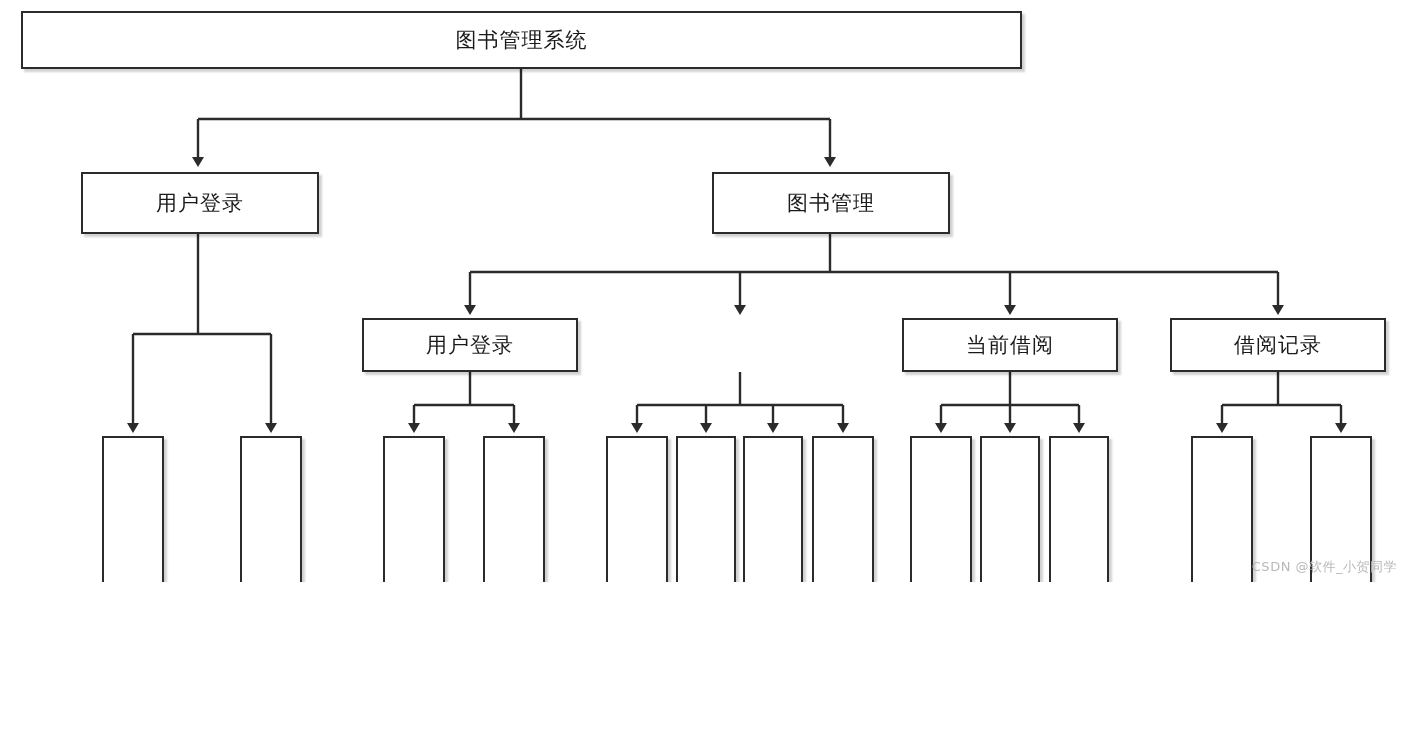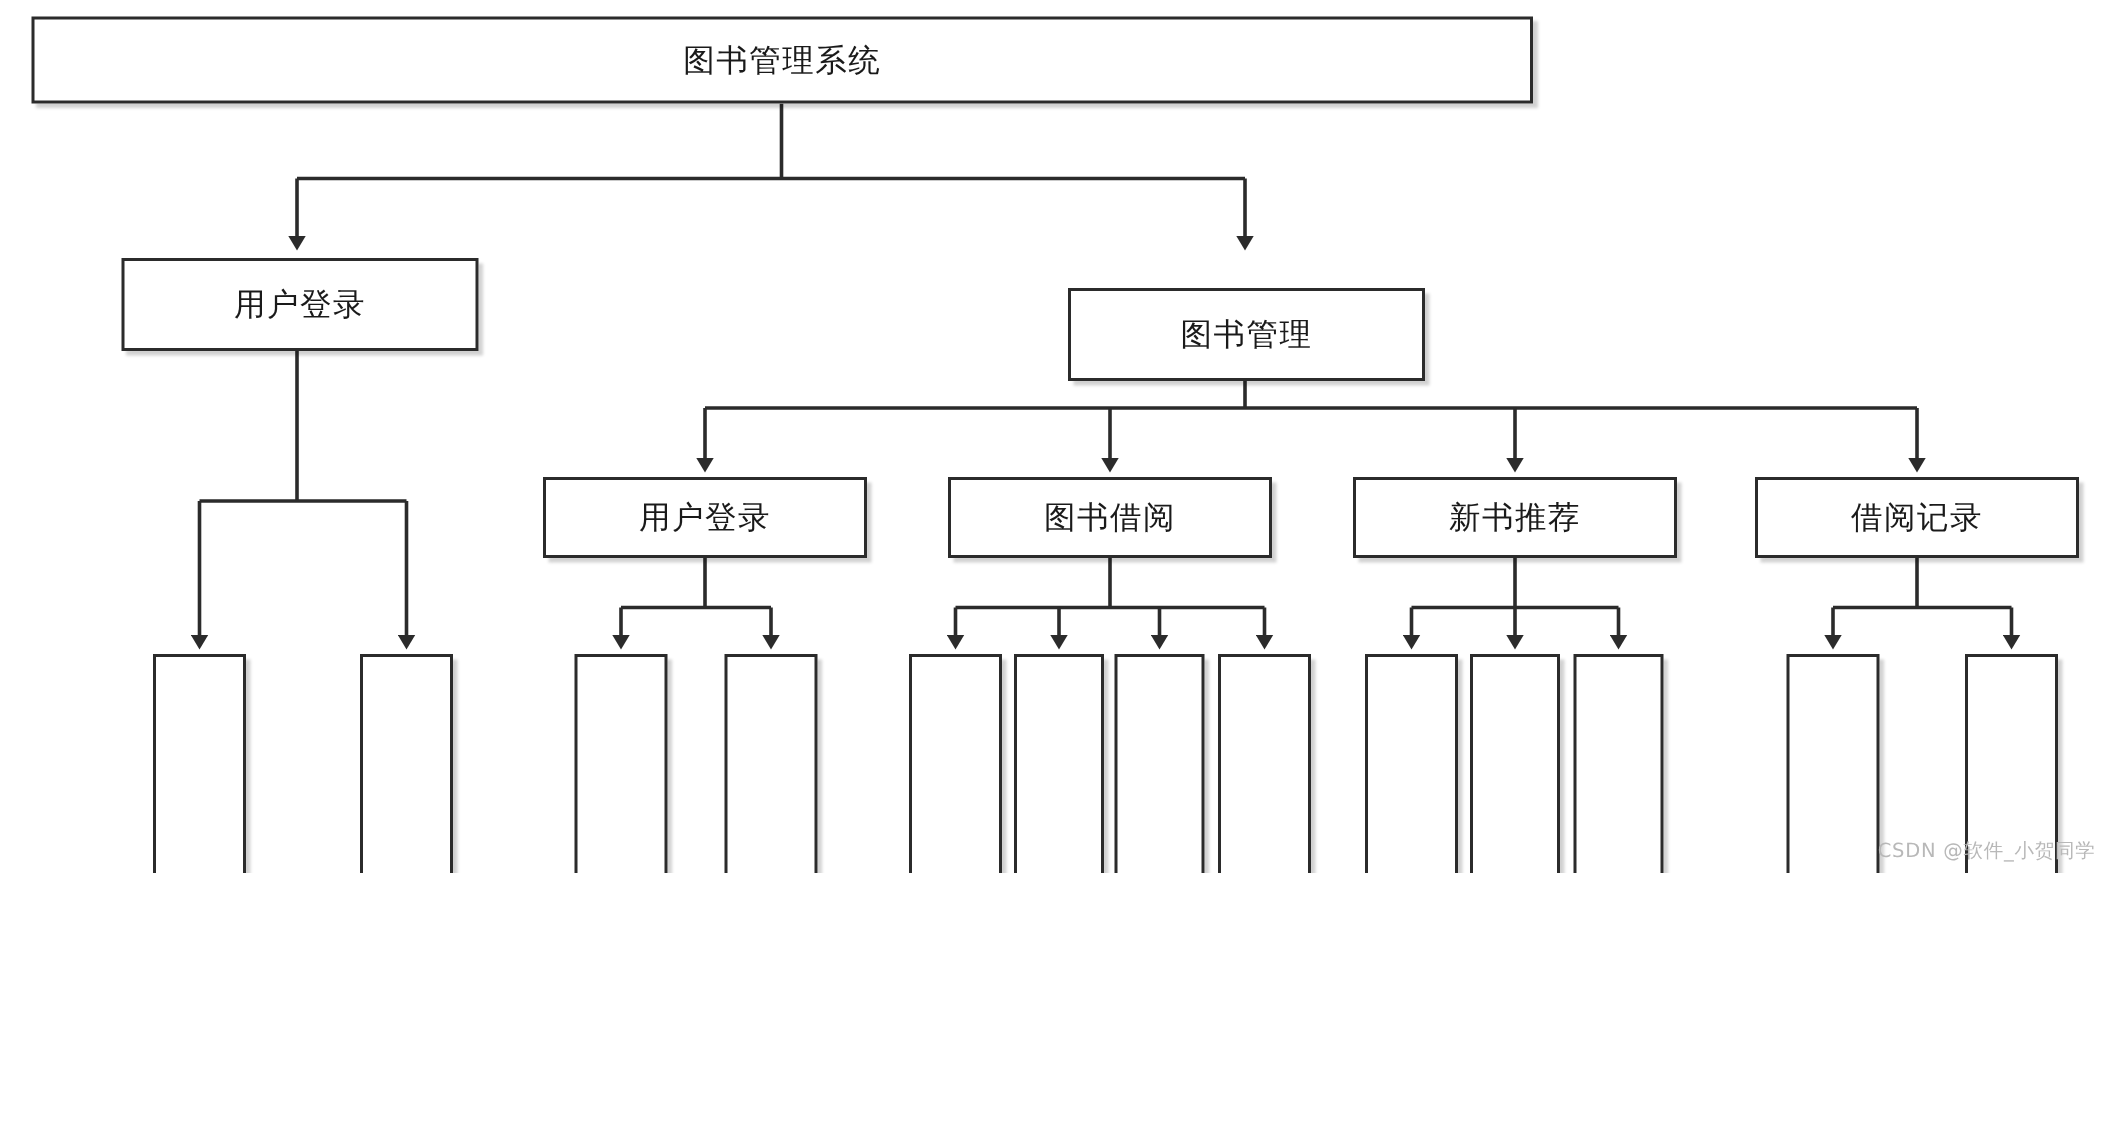--- a/index.html
+++ b/index.html
@@ -124,32 +124,29 @@
     </g>
   </svg>
 
   <div class="node-box node-horizontal" style="left:21px; top:11px; width:1001px; height:58px;">
     <span class="node-label">图书管理系统</span>
   </div>
 
   <div class="node-box node-horizontal" style="left:81px; top:172px; width:238px; height:62px;">
     <span class="node-label">用户登录</span>
   </div>
-  <div class="node-box node-horizontal" style="left:712px; top:172px; width:238px; height:62px;margin-top:20px;">
+  <div class="node-box node-horizontal" style="left:712px; top:172px; width:238px; height:62px;">
     <span class="node-label">图书管理</span>
   </div>
 
   <div class="node-box node-horizontal" style="left:362px; top:318px; width:216px; height:54px;">
     <span class="node-label">用户登录</span>
   </div>
-  <div class="node-box node-horizontal" style="left:632px; top:318px; width:216px; height:54px;">
-    <span class="node-label">图书借阅</span>
-  </div>
   <div class="node-box node-horizontal" style="left:902px; top:318px; width:216px; height:54px;">
-    <span class="node-label">新书推荐</span>
+    <span class="node-label">当前借阅</span>
   </div>
   <div class="node-box node-horizontal" style="left:1170px; top:318px; width:216px; height:54px;">
     <span class="node-label">借阅记录</span>
   </div>
 
   <div class="node-box node-vertical" style="left:102px; top:436px; width:62px; height:299px;">
     <span class="node-label">用户登录</span>
   </div>
   <div class="node-box node-vertical" style="left:240px; top:436px; width:62px; height:299px;">
     <span class="node-label">注销登录</span>

